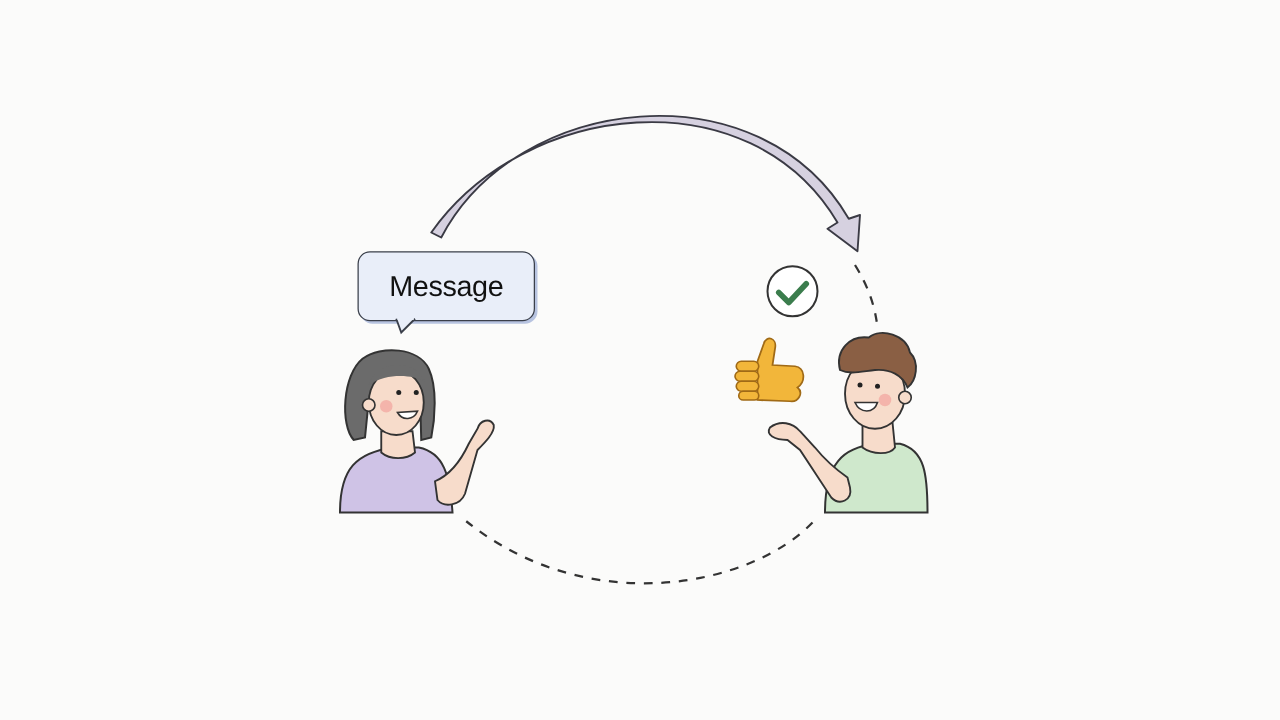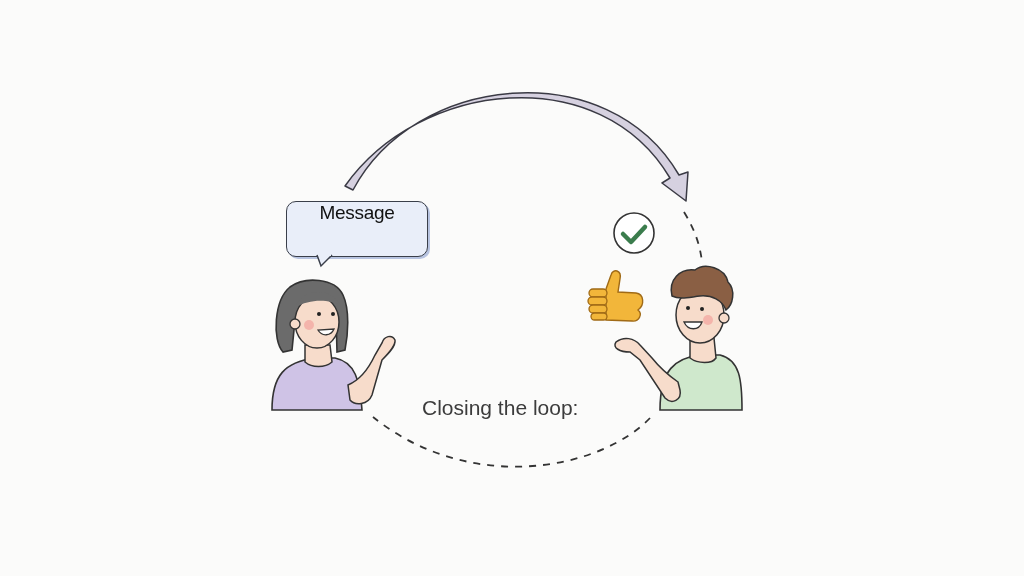--- a/index.html
+++ b/index.html
@@ -8,22 +8,22 @@
     background: #fbfbfa;
     font-family: "Liberation Sans", sans-serif;
     position: relative;
   }
   .stage { position: absolute; left: 0; top: 0; width: 1024px; height: 576px; }
   svg.art { position: absolute; left: 0; top: 0; }
   .bubble {
     position: absolute; left: 286px; top: 201px; width: 140px; height: 54px;
     background: #e9eef9; border: 1.5px solid #3a3f4a; border-radius: 10px;
     box-shadow: 2px 2px 0 #b7c3e0;
-    display: flex; justify-content: center;
-    font-size: 19px; color: #111; letter-spacing: -0.3px;
+    display: flex; align-items: center; justify-content: center;
+    font-size: 23px; color: #111; letter-spacing: -0.3px;
   }
   .caption {
     position: absolute; left: 422px; top: 396px;
     font-size: 21px; color: #3c3c3c;
   }
 </style>
 </head>
 <body>
 
 <div class="stage">
@@ -80,14 +80,13 @@
   </svg>
 
   <div class="bubble">
     <span>Message</span>
   </div>
   <svg class="art" width="1024" height="576" style="pointer-events:none">
     <path d="M317,255 L321,266 L332,255" fill="#e9eef9" stroke="#3a3f4a" stroke-width="1.5"></path>
     <line x1="318" y1="255" x2="331" y2="255" stroke="#e9eef9" stroke-width="2"></line>
   </svg>
 
-  <div class="caption">Closing the loop:</div>
 </div>
 
 </body></html>

